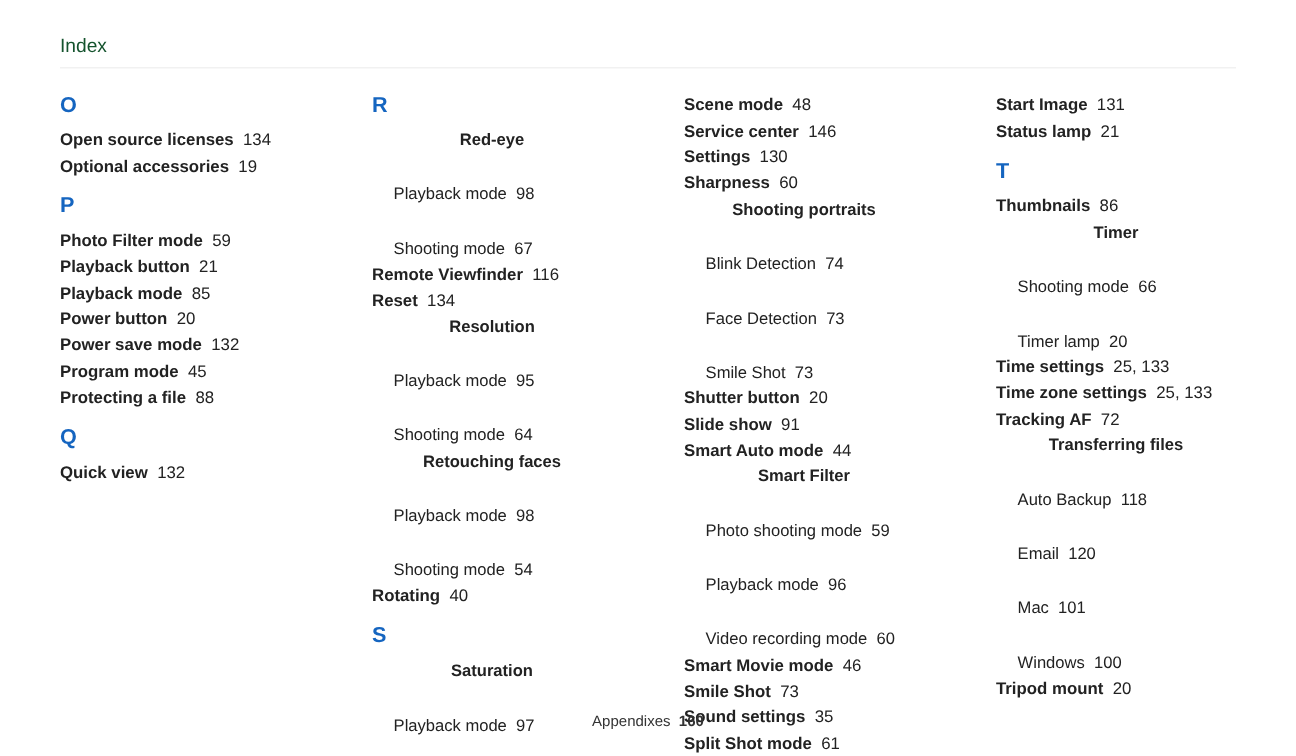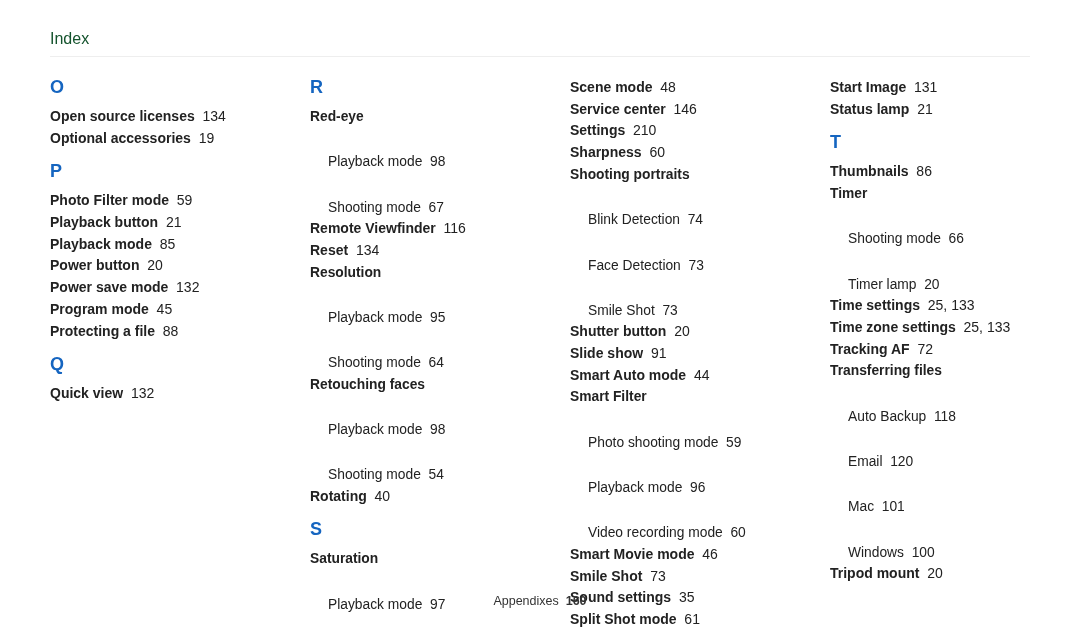--- a/index.html
+++ b/index.html
@@ -56,20 +56,21 @@
       font-weight: 400;
       line-height: 1.55;
       padding-left: 18px;
       white-space: nowrap;
       margin-top: 24px;
     }
     .head-only {
       font-size: 13.8px;
       font-weight: 700;
       line-height: 1.55;
+      text-align: center;
     }
     .footer {
       position: absolute;
       bottom: 22px;
       left: 0;
       width: 100%;
       text-align: center;
       font-size: 12.5px;
       color: #333;
     }
@@ -113,21 +114,21 @@
       <span class="sub">Shooting mode&nbsp;&nbsp;54</span>
       <div class="entry">Rotating&nbsp;&nbsp;<span class="pg">40</span></div>
       <div class="letter">S</div>
       <div class="head-only">Saturation</div>
       <span class="sub">Playback mode&nbsp;&nbsp;97</span>
       <span class="sub">Shooting mode&nbsp;&nbsp;80</span>
     </div>
     <div class="col">
       <div class="entry">Scene mode&nbsp;&nbsp;<span class="pg">48</span></div>
       <div class="entry">Service center&nbsp;&nbsp;<span class="pg">146</span></div>
-      <div class="entry">Settings&nbsp;&nbsp;<span class="pg">210</span></div>
+      <div class="entry">Settings&nbsp;&nbsp;<span class="pg">130</span></div>
       <div class="entry">Sharpness&nbsp;&nbsp;<span class="pg">60</span></div>
       <div class="head-only">Shooting portraits</div>
       <span class="sub">Blink Detection&nbsp;&nbsp;74</span>
       <span class="sub">Face Detection&nbsp;&nbsp;73</span>
       <span class="sub">Smile Shot&nbsp;&nbsp;73</span>
       <div class="entry">Shutter button&nbsp;&nbsp;<span class="pg">20</span></div>
       <div class="entry">Slide show&nbsp;&nbsp;<span class="pg">91</span></div>
       <div class="entry">Smart Auto mode&nbsp;&nbsp;<span class="pg">44</span></div>
       <div class="head-only">Smart Filter</div>
       <span class="sub">Photo shooting mode&nbsp;&nbsp;59</span>

